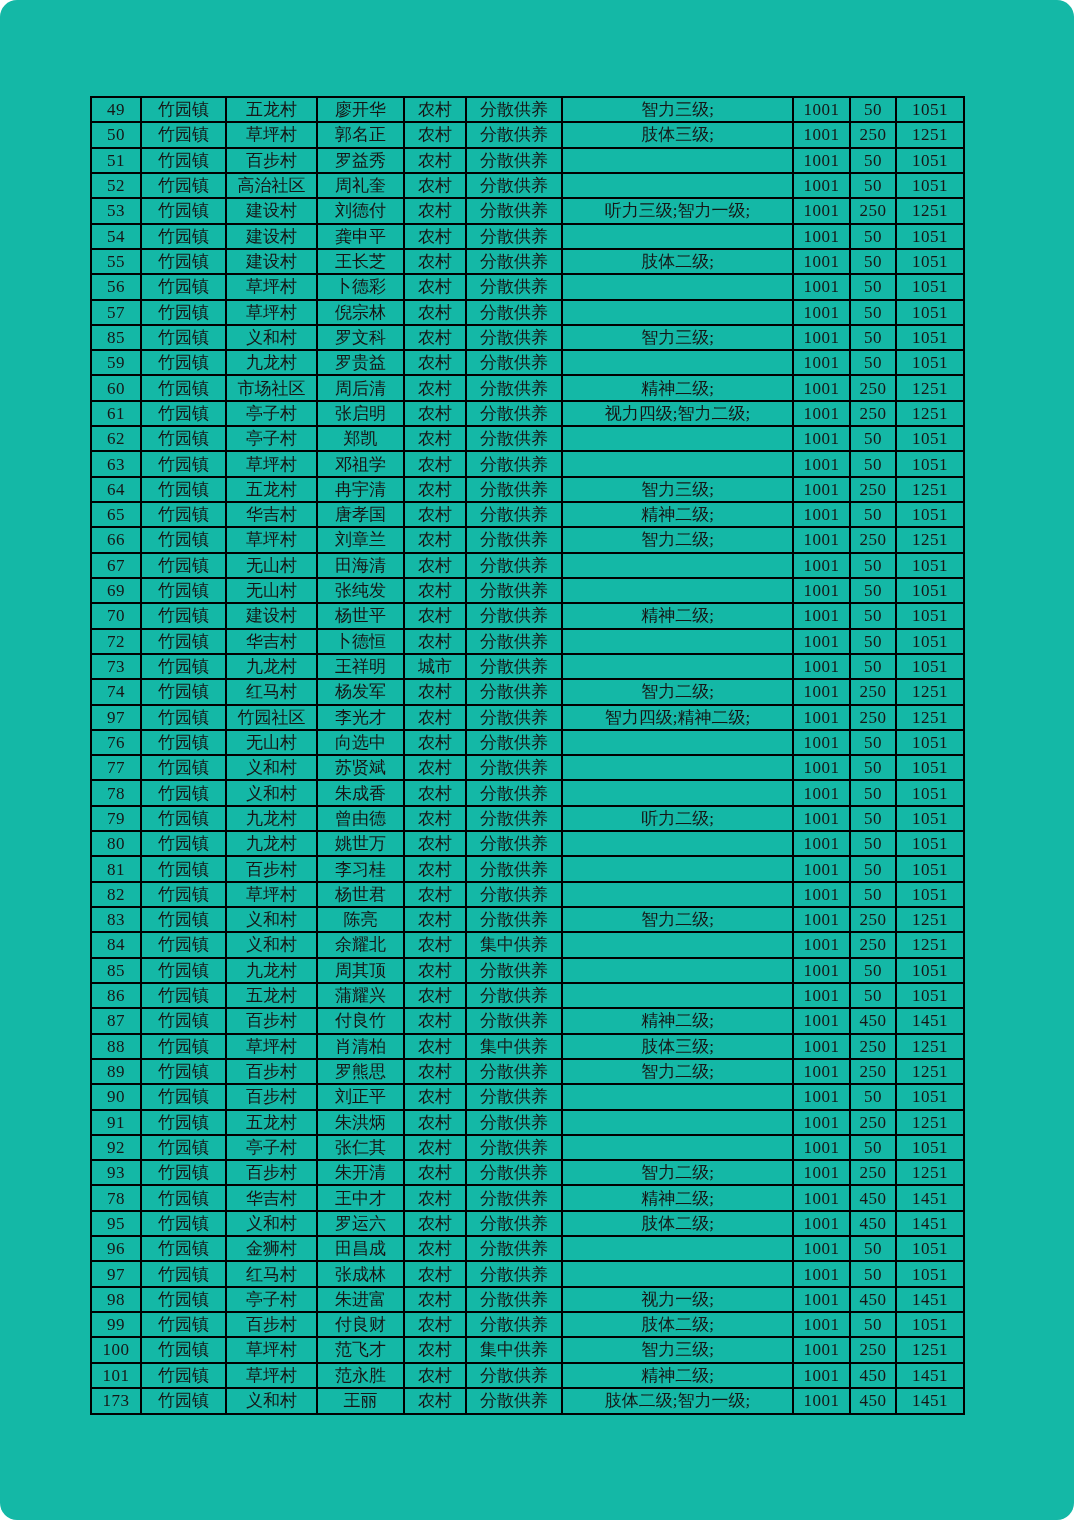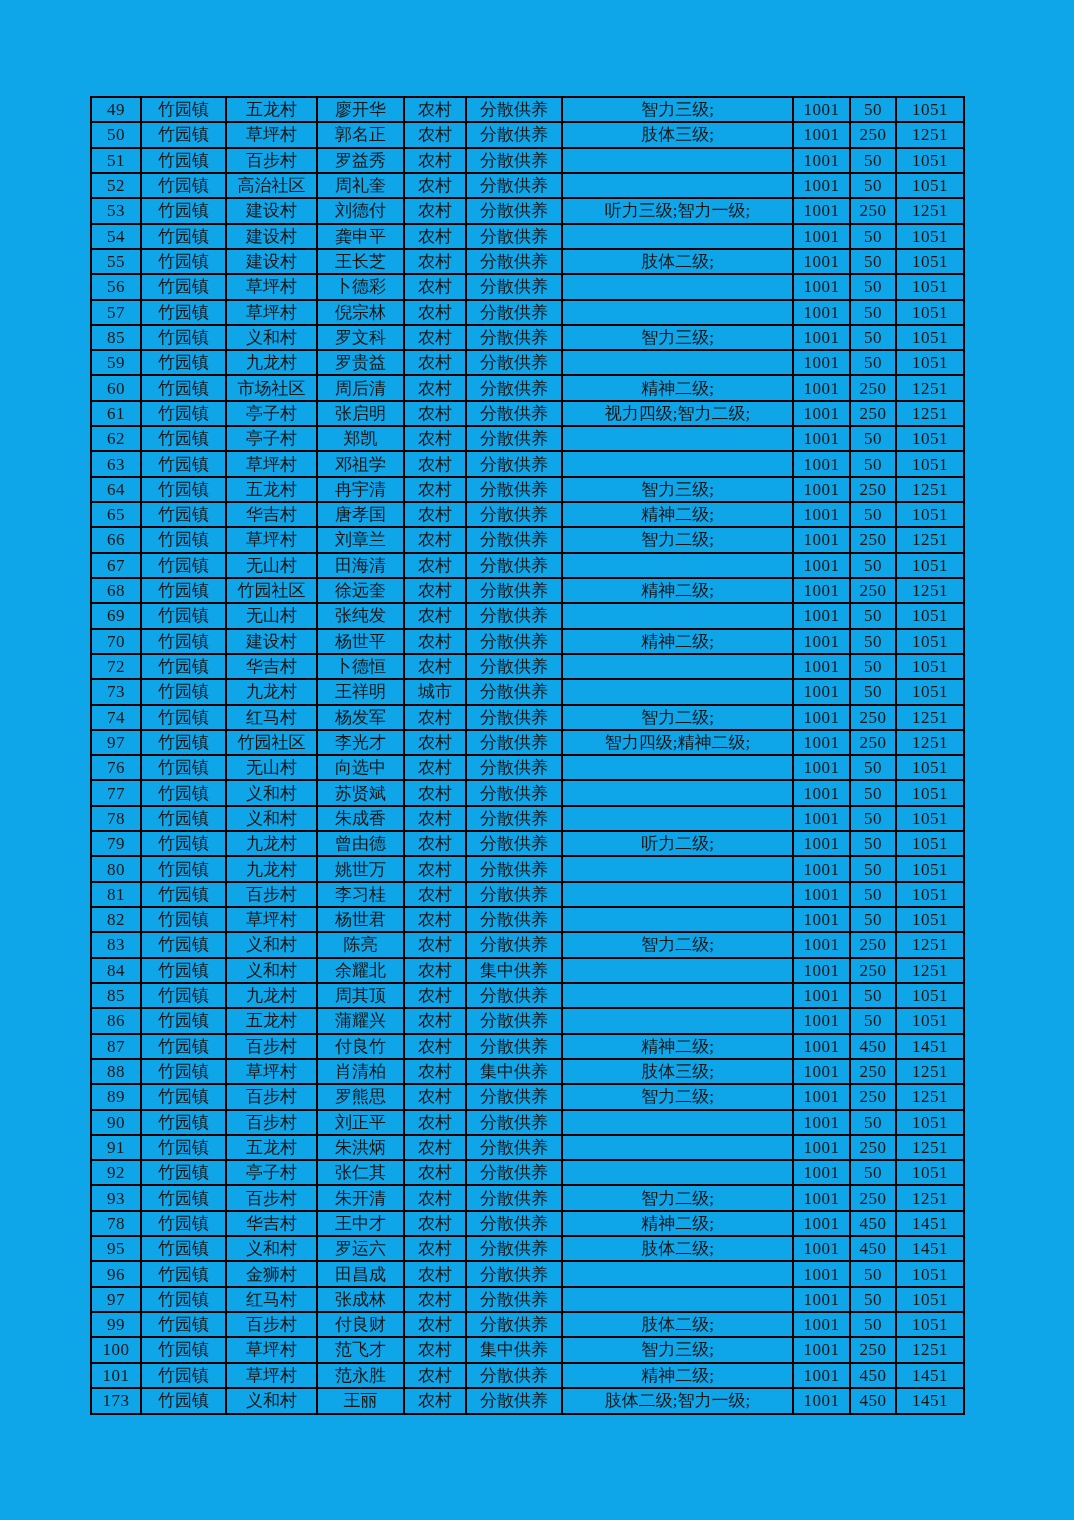--- a/index.html
+++ b/index.html
@@ -11,21 +11,22 @@
     width: 1074px;
     height: 1520px;
     position: relative;
     font-family: "Liberation Serif", "DejaVu Serif", serif;
   }
   .page {
     position: absolute;
     left: 0; top: 0;
     width: 1074px;
     height: 1520px;
-    background: #0ea5e9;
+    background: #14b8a6;
+    border-radius: 17px;
   }
   table.grid {
     position: absolute;
     left: 90px;
     top: 96px;
     width: 873px;
     height: 1319px;
     border-collapse: collapse;
     table-layout: fixed;
   }
@@ -286,32 +287,20 @@
           <td>无山村</td>
           <td>田海清</td>
           <td>农村</td>
           <td>分散供养</td>
           <td></td>
           <td class="num">1001</td>
           <td class="num">50</td>
           <td class="num">1051</td>
         </tr>
         <tr>
-          <td class="num">68</td>
-          <td>竹园镇</td>
-          <td>竹园社区</td>
-          <td>徐远奎</td>
-          <td>农村</td>
-          <td>分散供养</td>
-          <td>精神二级;</td>
-          <td class="num">1001</td>
-          <td class="num">250</td>
-          <td class="num">1251</td>
-        </tr>
-        <tr>
           <td class="num">69</td>
           <td>竹园镇</td>
           <td>无山村</td>
           <td>张纯发</td>
           <td>农村</td>
           <td>分散供养</td>
           <td></td>
           <td class="num">1001</td>
           <td class="num">50</td>
           <td class="num">1051</td>
@@ -632,20 +621,32 @@
           <td class="num">97</td>
           <td>竹园镇</td>
           <td>红马村</td>
           <td>张成林</td>
           <td>农村</td>
           <td>分散供养</td>
           <td></td>
           <td class="num">1001</td>
           <td class="num">50</td>
           <td class="num">1051</td>
+        </tr>
+        <tr>
+          <td class="num">98</td>
+          <td>竹园镇</td>
+          <td>亭子村</td>
+          <td>朱进富</td>
+          <td>农村</td>
+          <td>分散供养</td>
+          <td>视力一级;</td>
+          <td class="num">1001</td>
+          <td class="num">450</td>
+          <td class="num">1451</td>
         </tr>
         <tr>
           <td class="num">99</td>
           <td>竹园镇</td>
           <td>百步村</td>
           <td>付良财</td>
           <td>农村</td>
           <td>分散供养</td>
           <td>肢体二级;</td>
           <td class="num">1001</td>

